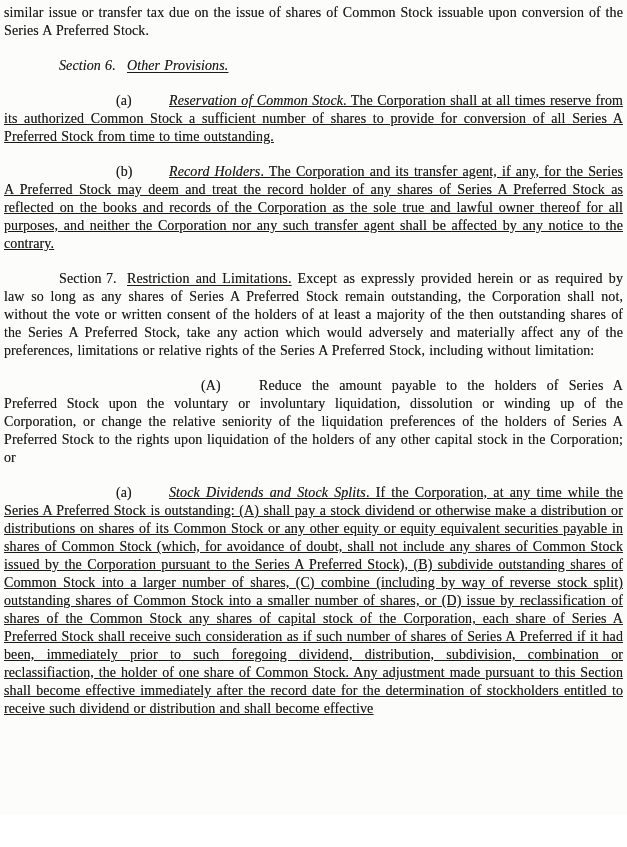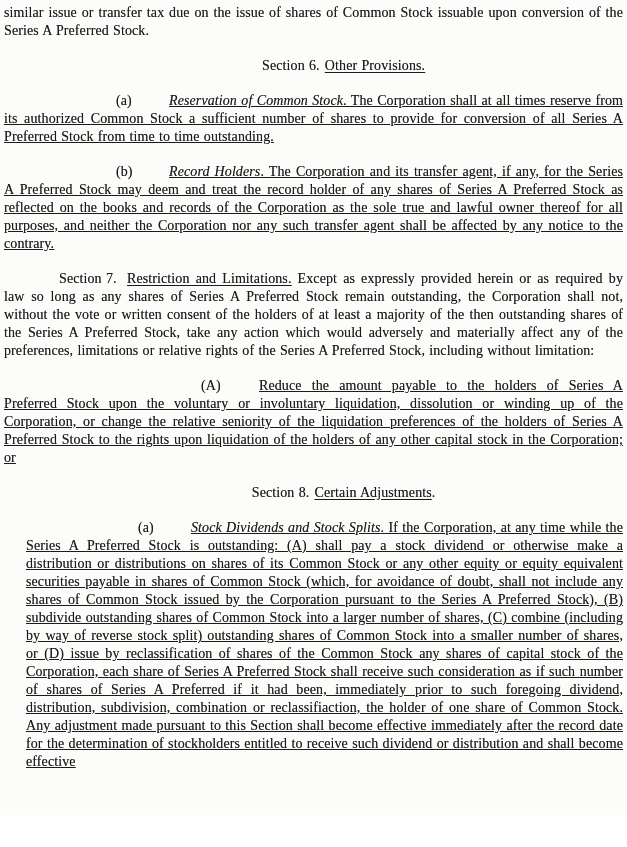--- a/index.html
+++ b/index.html
@@ -18,36 +18,36 @@
     font-size: 14px;
     line-height: 18px;
     letter-spacing: 0.1px;
     word-spacing: 0.6px;
     color: #1b1b1b;
     text-align: justify;
     text-shadow: 0 0 0.6px rgba(25,25,25,0.55);
     overflow: hidden;
   }
   .para { margin: 0 0 17px 0; }
-  .para:last-child { margin-bottom: 0; margin-left: 22px; }
+  .para:last-child { margin-bottom: 0; }
 
   
   .p-cont { text-indent: 0; }
 
   
-  .p-heading { text-indent: 55px; text-align: center; }
+  .p-heading { text-indent: 55px; text-align: left; font-style: italic; }
 
   
   .p-heading-flow { text-indent: 55px; }
 
   
   .p-clause-a { text-indent: 112px; text-decoration: underline; }
 
   
-  .p-clause-cap { text-indent: 197px; text-decoration: underline; }
+  .p-clause-cap { text-indent: 197px; }
 
   .sec-label { display: inline-block; width: 68px; text-indent: 0; }
   .lab-a     { display: inline-block; width: 53px; text-indent: 0; }
   .lab-cap   { display: inline-block; width: 58px; text-indent: 0; }
 
   .u { text-decoration: underline; text-underline-offset: 2px; }
   .i { font-style: italic; }
 </style>
 </head>
 <body>
@@ -60,17 +60,16 @@
 
   <p class="para p-clause-a"><span class="lab-a">(a)</span><span class="i">Reservation of Common Stock</span><span>.  The Corporation shall at all times reserve from its authorized Common Stock a sufficient number of shares to provide for conversion of all Series A Preferred Stock from time to time outstanding.</span></p>
 
   <p class="para p-clause-a"><span class="lab-a">(b)</span><span class="i">Record Holders</span><span>.  The Corporation and its transfer agent, if any, for the Series A Preferred Stock may deem and treat the record holder of any shares of Series A Preferred Stock as reflected on the books and records of the Corporation as the sole true and lawful owner thereof for all purposes, and neither the Corporation nor any such transfer agent shall be affected by any notice to the contrary.</span></p>
 
   <p class="para p-heading-flow"><span class="sec-label">Section 7.</span><span class="u">Restriction and Limitations.</span><span>  Except as expressly provided herein or as required by law so long as any shares of Series A Preferred Stock remain outstanding, the Corporation shall not, without the vote or written consent of the holders of at least a majority of the then outstanding shares of the Series A Preferred Stock, take any action which would adversely and materially affect any of the preferences, limitations or relative rights of the Series A Preferred Stock, including without limitation:</span></p>
 
   <p class="para p-clause-cap"><span class="lab-cap">(A)</span><span>Reduce the amount payable to the holders of Series A Preferred Stock upon the voluntary or involuntary liquidation, dissolution or winding up of the Corporation, or change the relative seniority of the liquidation preferences of the holders of Series A Preferred Stock to the rights upon liquidation of the holders of any other capital stock in the Corporation; or</span></p>
 
 
-  <p class="para p-heading"><span class="sec-label">Section 8.</span><span class="u">Certain Adjustments</span><span>.</span></p>
 
   <p class="para p-clause-a"><span class="lab-a">(a)</span><span class="i">Stock Dividends and Stock Splits</span><span>.  If the Corporation, at any time while the Series A Preferred Stock is outstanding: (A) shall pay a stock dividend or otherwise make a distribution or distributions on shares of its Common Stock or any other equity or equity equivalent securities payable in shares of Common Stock (which, for avoidance of doubt, shall not include any shares of Common Stock issued by the Corporation pursuant to the Series A Preferred Stock), (B) subdivide outstanding shares of Common Stock into a larger number of shares, (C) combine (including by way of reverse stock split) outstanding shares of Common Stock into a smaller number of shares, or (D) issue by reclassification of shares of the Common Stock any shares of capital stock of the Corporation, each share of Series A Preferred Stock shall receive such consideration as if such number of shares of Series A Preferred if it had been, immediately prior to such foregoing dividend, distribution, subdivision, combination or reclassifiaction, the holder of one share of Common Stock.  Any adjustment made pursuant to this Section shall become effective immediately after the record date for the determination of stockholders entitled to receive such dividend or distribution and shall become effective</span></p>
 
 </div>
 
 </body></html>

